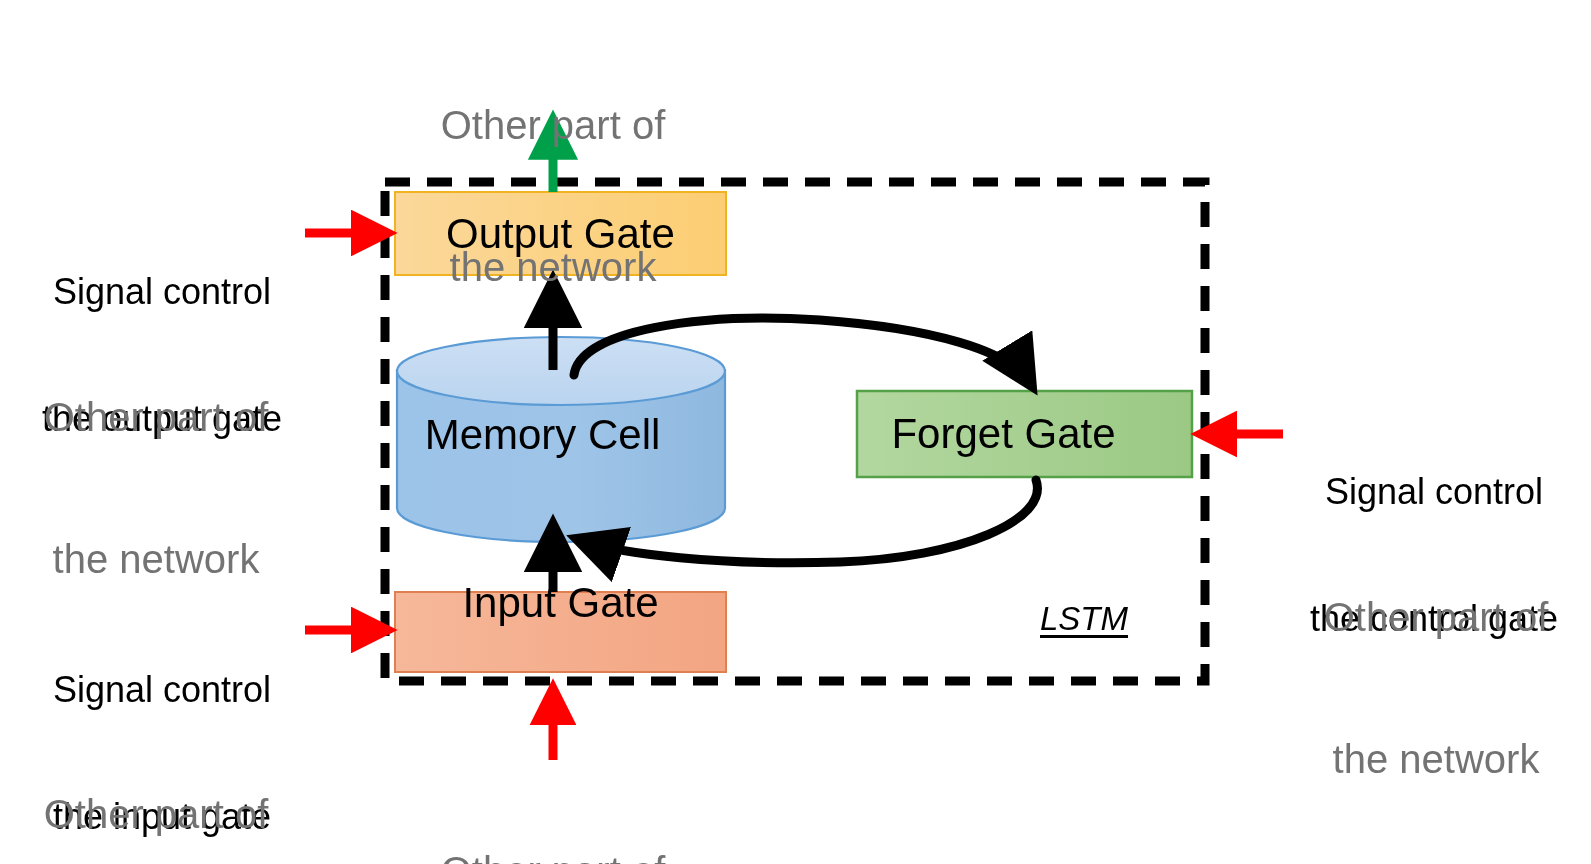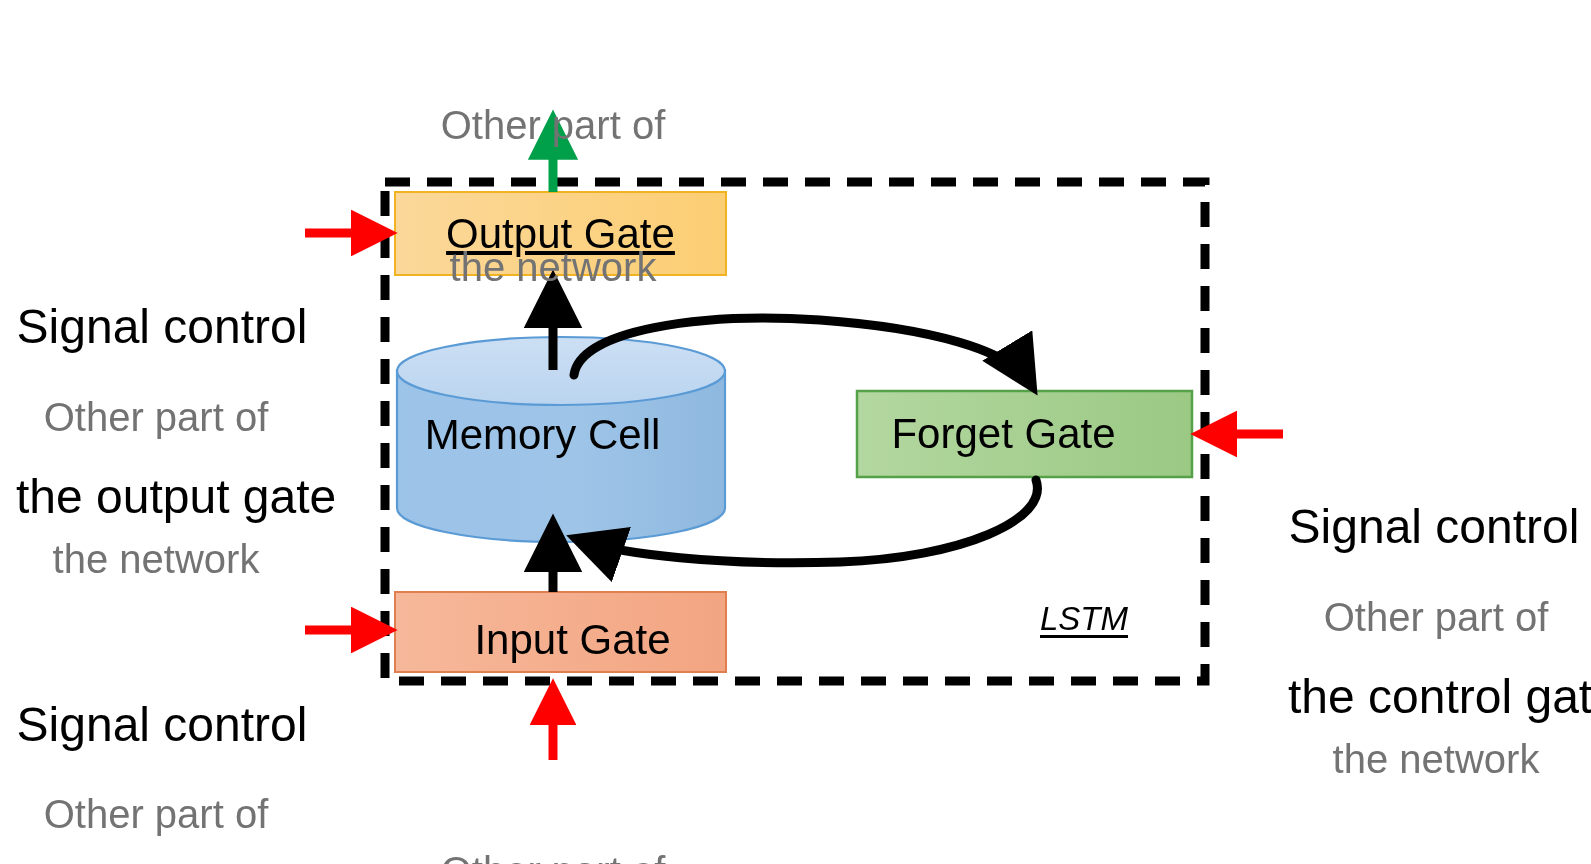--- a/index.html
+++ b/index.html
@@ -24,21 +24,21 @@
   }
   .lbl {
     position: absolute;
     text-align: center;
     line-height: 1.18;
     white-space: pre;
     font-family: "Liberation Sans", sans-serif;
   }
   .lbl-black {
     color: #000000;
-    font-size: 48px;
+    font-size: 36px;
   }
   .lbl-blue {
     color: #737373;
     font-size: 40px;
   }
   .gate-text {
     position: absolute;
     display: flex;
     align-items: center;
     justify-content: center;
@@ -125,27 +125,27 @@
 
     <line x1="553" y1="760" x2="553" y2="690" stroke="#FF0000" stroke-width="9" marker-end="url(#arrowRed)"></line>
 
     <line x1="305" y1="233" x2="386" y2="233" stroke="#FF0000" stroke-width="9" marker-end="url(#arrowRed)"></line>
 
     <line x1="305" y1="630" x2="386" y2="630" stroke="#FF0000" stroke-width="9" marker-end="url(#arrowRed)"></line>
 
     <line x1="1283" y1="434" x2="1202" y2="434" stroke="#FF0000" stroke-width="9" marker-end="url(#arrowRed)"></line>
   </svg>
 
-  <div class="gate-text" style="left:395px; top:192px; width:331px; height:83px;text-decoration:underline;">Output Gate</div>
+  <div class="gate-text" style="left:395px; top:192px; width:331px; height:83px;">Output Gate</div>
 
   <div class="gate-text" style="left:397px; top:400px; width:291px; height:70px;">Memory Cell</div>
 
   <div class="gate-text" style="left:857px; top:391px; width:293px; height:86px;">Forget Gate</div>
 
-  <div class="gate-text" style="left:395px; top:600px; width:331px; height:80px;padding-left:12px;">Input Gate</div>
+  <div class="gate-text" style="left:395px; top:563px; width:331px; height:80px;">Input Gate</div>
 
   <div class="lstm-label" style="left:1040px; top:600px;">LSTM</div>
 
   <div class="lbl lbl-blue" style="left:403px; top:8px; width:300px;">
     <span class="lbl-line">Other part of</span>
     <span class="lbl-line">the network</span>
   </div>
 
   <div class="lbl lbl-black" style="left:16px; top:186px; width:292px;">
     <span class="lbl-line">Signal control</span>

